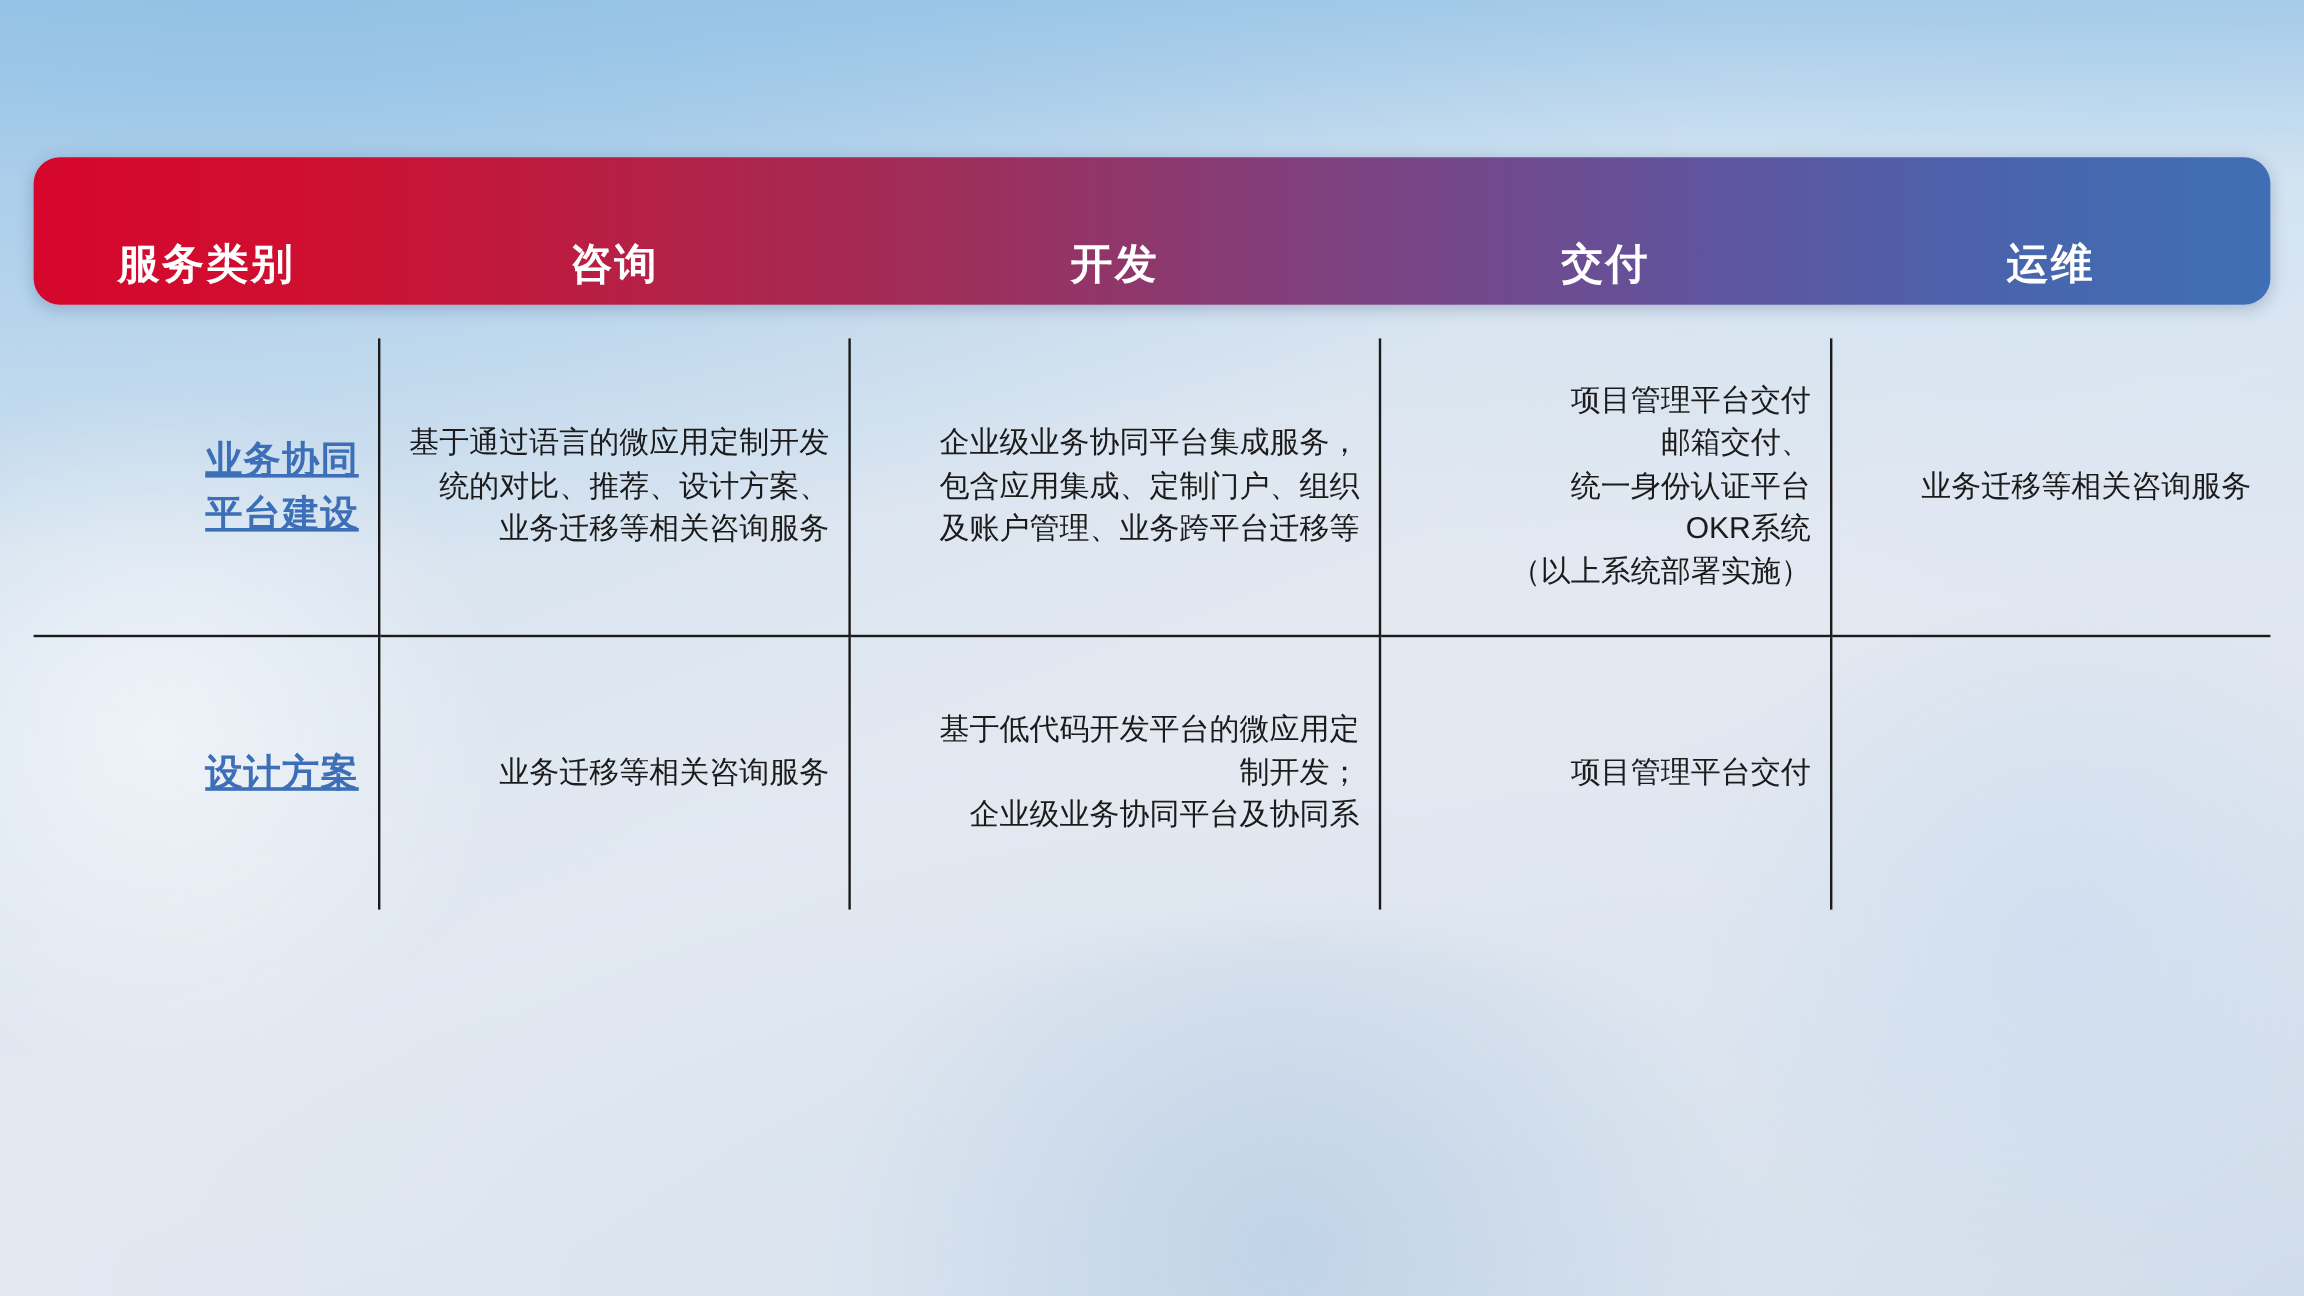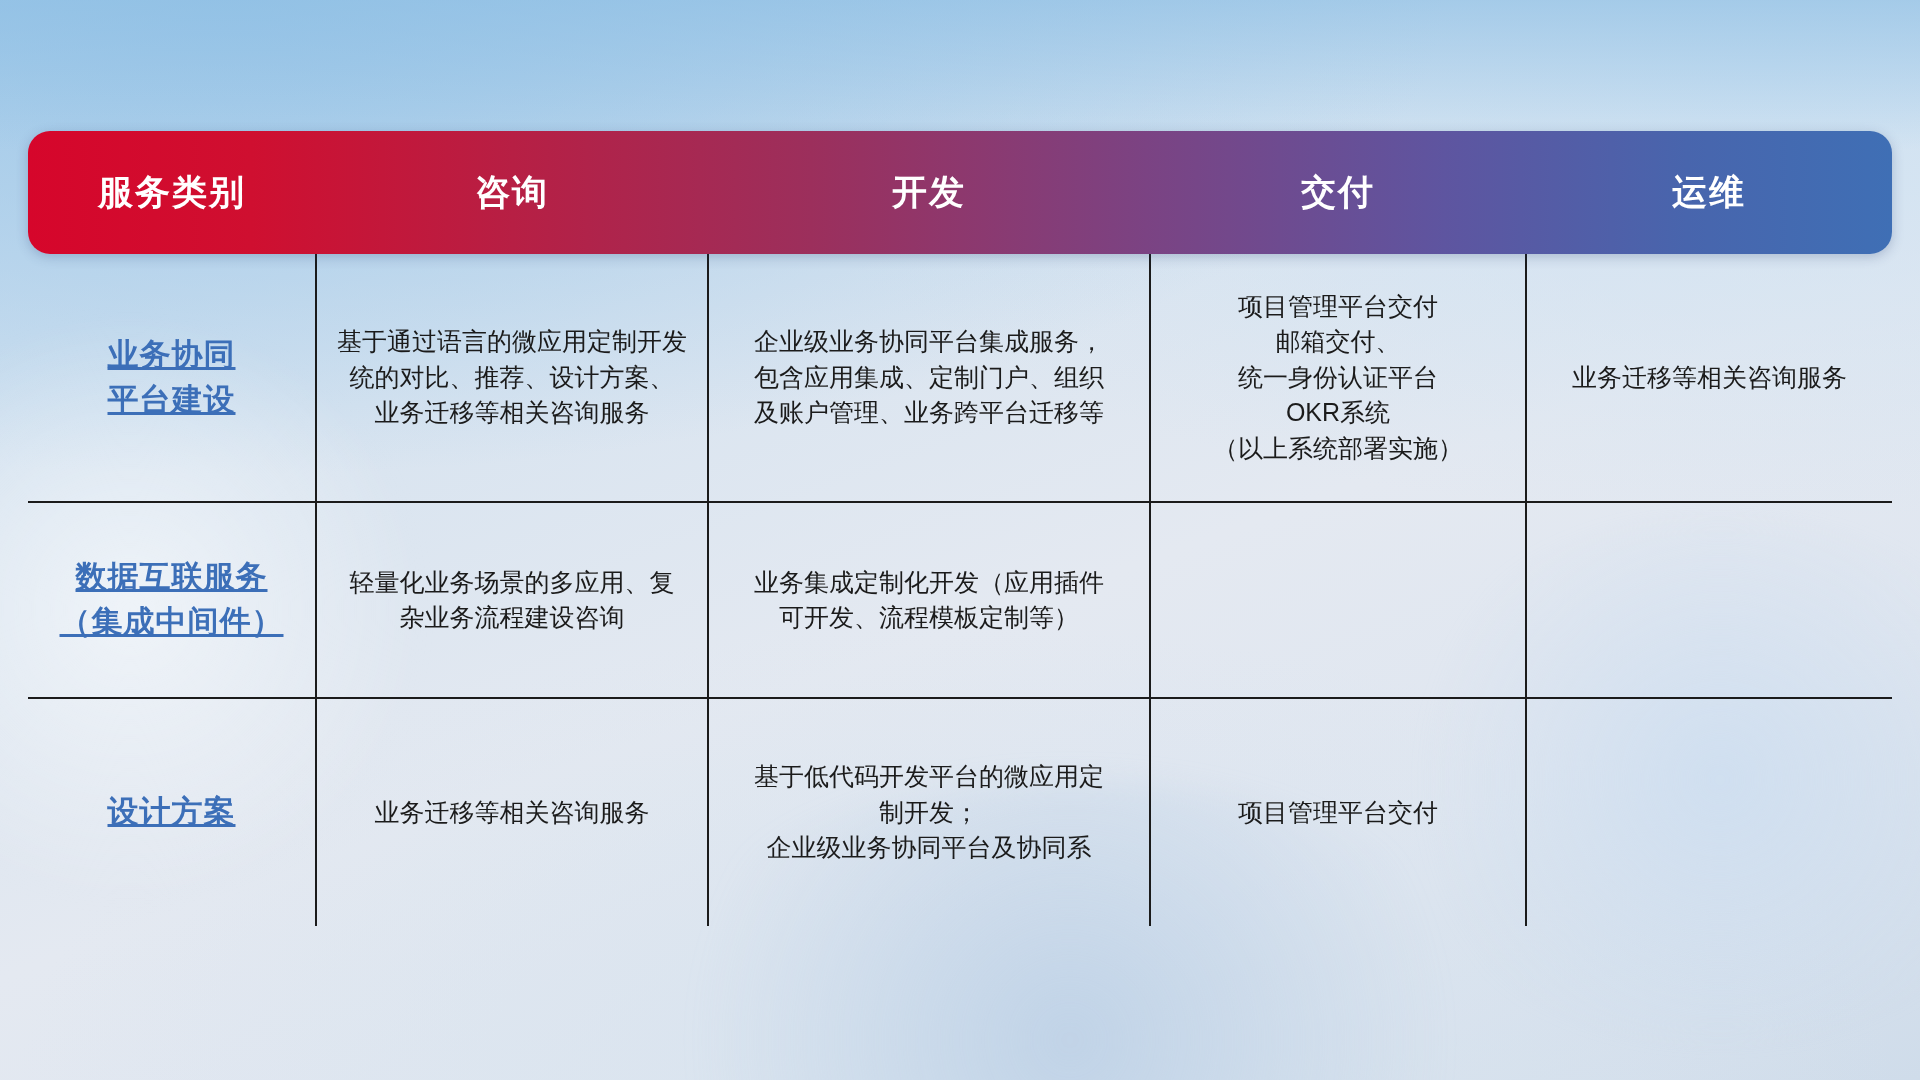--- a/index.html
+++ b/index.html
@@ -61,20 +61,21 @@
     position: absolute;
     left: 28px;
     top: 131px;
     width: 1864px;
   }
 
   table.svc-table {
     width: 100%;
     border-collapse: collapse;
     table-layout: fixed;
+    margin-top: 28px;
   }
 
   
   thead tr {
     height: 123px;
   }
   thead th {
     color: #ffffff;
     font-size: 35px;
     font-weight: bold;
@@ -105,21 +106,21 @@
     box-shadow: 0 3px 12px rgba(40,60,110,.25);
     z-index: 1;
   }
 
   
   tbody td {
     border: 2px solid #1b1b1b;
     color: #1b1b1b;
     font-size: 25px;
     line-height: 1.42;
-    text-align: center;
+    text-align: right;
     vertical-align: middle;
     padding: 20px 16px;
     background: transparent;
     white-space: pre-line;
   }
   tbody tr td:first-child {
     border-left: none;
   }
   tbody tr td:last-child {
     border-right: none;
@@ -192,30 +193,20 @@
         <td>企业级业务协同平台集成服务，
 包含应用集成、定制门户、组织
 及账户管理、业务跨平台迁移等</td>
         <td>项目管理平台交付
 邮箱交付、
 统一身份认证平台
 OKR系统
 （以上系统部署实施）</td>
         <td>业务迁移等相关咨询服务</td>
       </tr>
-      <tr class="r2">
-        <td class="row-label">数据互联服务
-（集成中间件）</td>
-        <td>轻量化业务场景的多应用、复
-杂业务流程建设咨询</td>
-        <td>业务集成定制化开发（应用插件
-可开发、流程模板定制等）</td>
-        <td></td>
-        <td></td>
-      </tr>
       <tr class="r3">
         <td class="row-label">设计方案</td>
         <td>业务迁移等相关咨询服务</td>
         <td>基于低代码开发平台的微应用定
 制开发；
 企业级业务协同平台及协同系</td>
         <td>项目管理平台交付</td>
         <td></td>
       </tr>
     </tbody>

